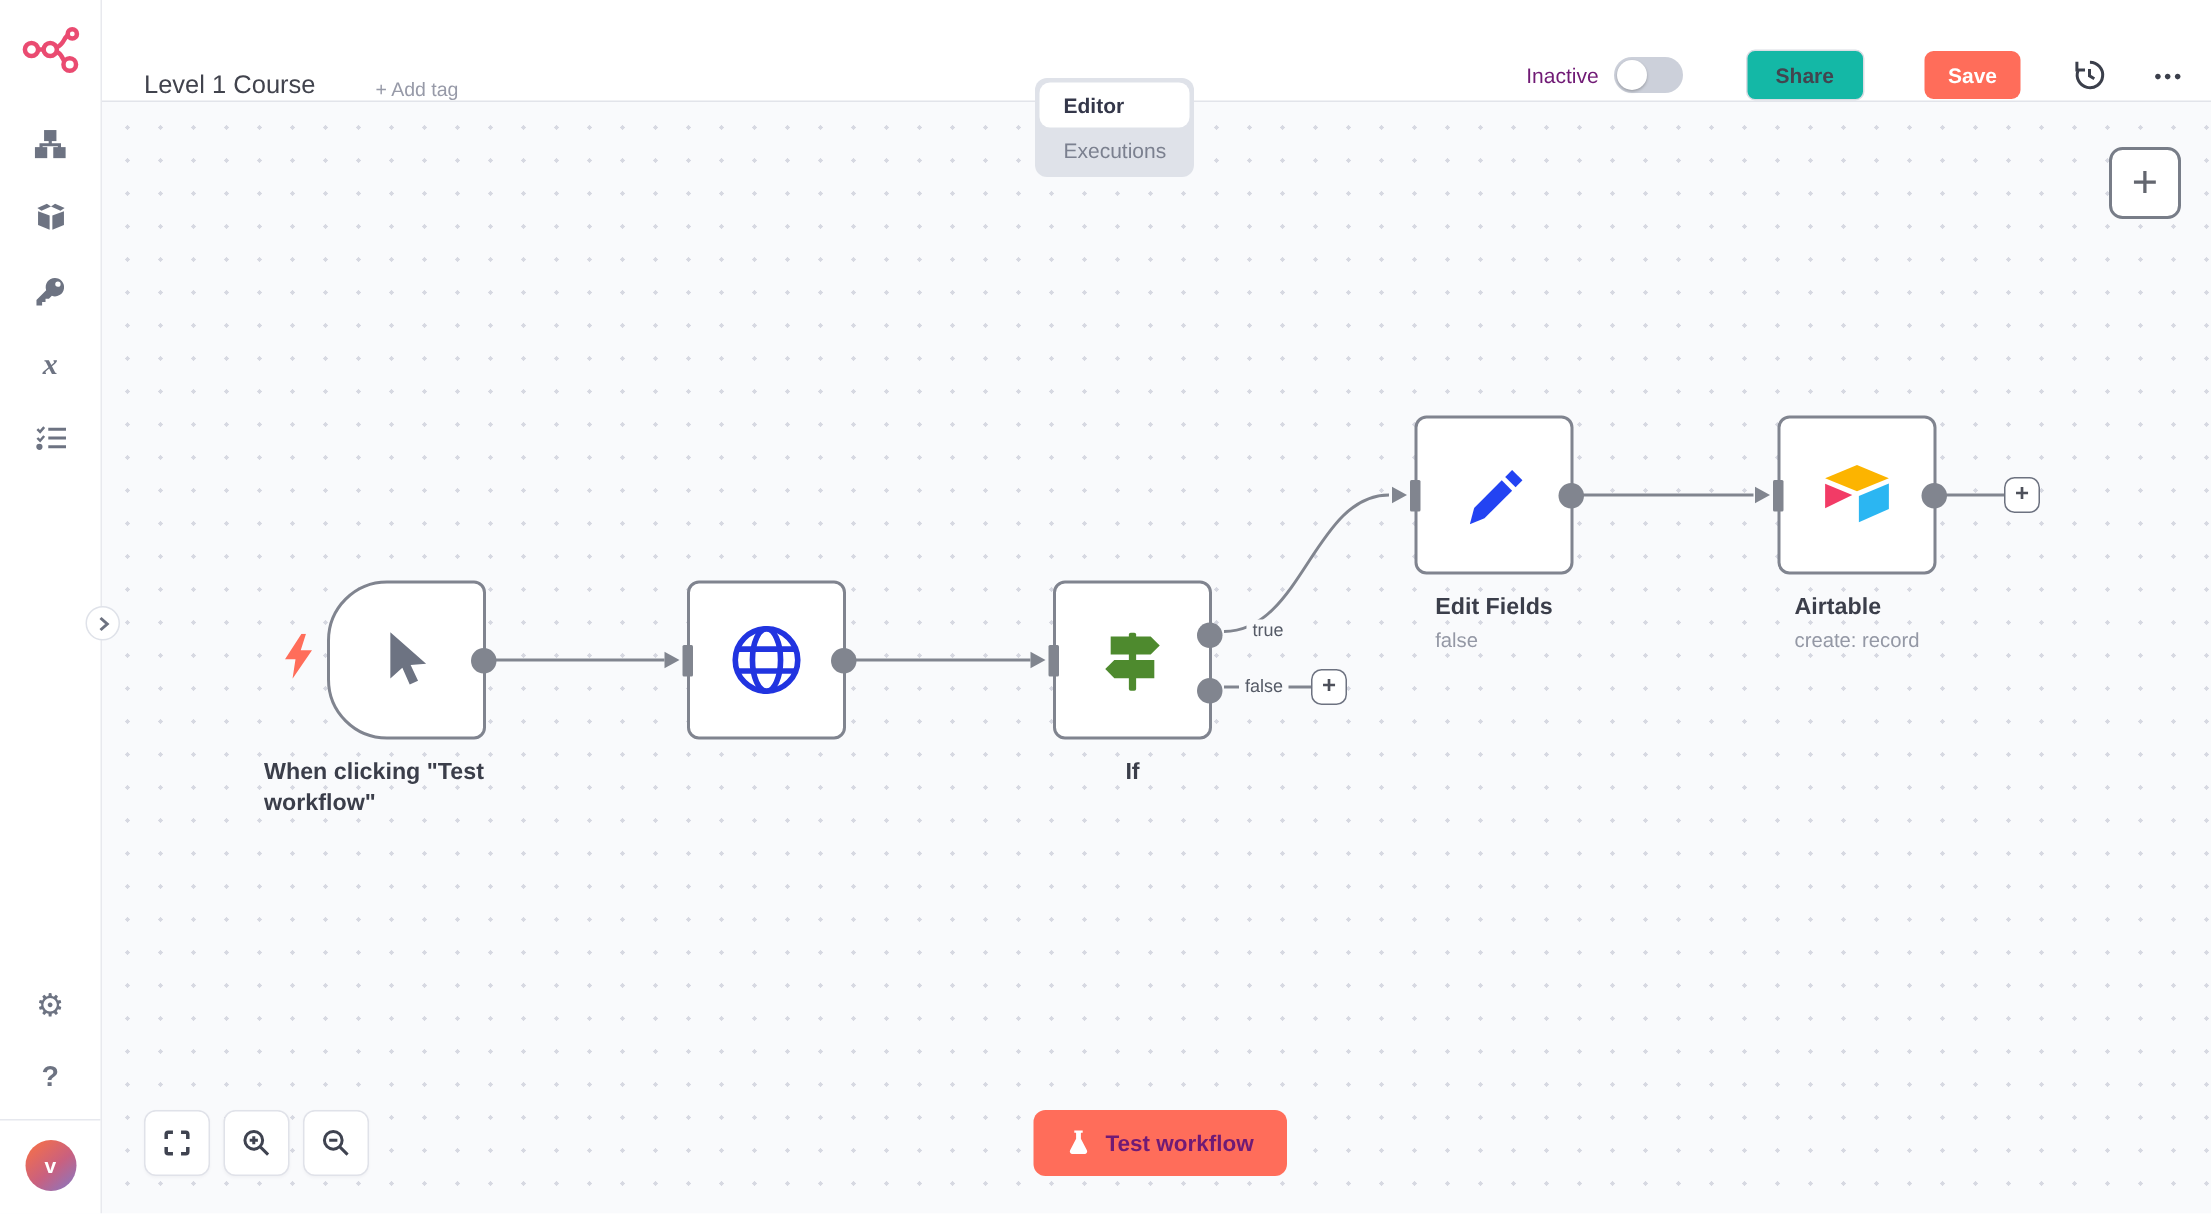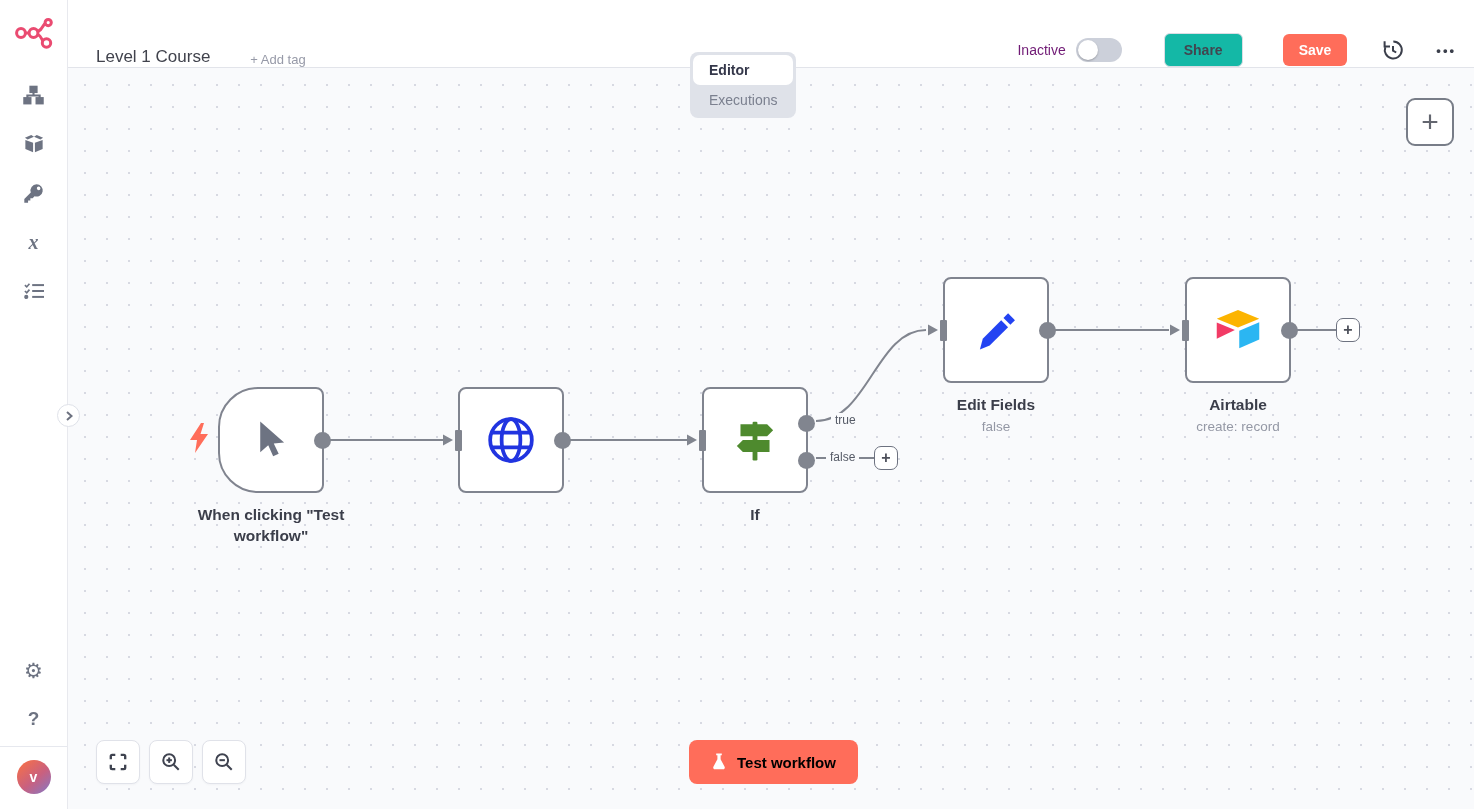--- a/index.html
+++ b/index.html
@@ -65,41 +65,41 @@
     display:flex; align-items:center; justify-content:center; position:relative; }
   .node-box.trigger { border-radius:40px 8px 8px 40px; }
   .out-dot { position:absolute; right:-9px; top:50%; margin-top:-8.5px; width:17px; height:17px;
     border-radius:50%; background:#81858f; cursor:crosshair; }
   .out-dot.pos-a { top:34px; margin-top:-8.5px; }
   .out-dot.pos-b { top:71px; margin-top:-8.5px; }
   .in-bar { position:absolute; left:-5px; top:50%; margin-top:-10.5px; width:7px; height:21px;
     background:#81858f; border-radius:1px; }
   .bolt { position:absolute; left:-30px; top:50%; transform:translateY(-50%); }
   .node-label { position:absolute; top:118px; left:53px; transform:translateX(-50%);
-    width:max-content; max-width:190px; text-align:center; }
+    width:max-content; max-width:190px; text-align:left; }
   .node-name { font-size:15.5px; font-weight:700; color:#3b3e4a; line-height:1.35; }
   .node-sub { font-size:13.5px; color:#9498a5; margin-top:3px; white-space:nowrap; }
 
   .branch-label { position:absolute; font-size:12px; color:#555a66; background:#f9fafc;
     padding:0 4px; z-index:12; }
 
   .add-node-btn { position:absolute; width:24px; height:24px; background:#fff;
     border:1.6px solid #6d7280; border-radius:7px; color:#4d505a; display:flex; align-items:center;
     justify-content:center; font-size:16px; font-weight:600; cursor:pointer; z-index:12; line-height:1; }
   .big-plus { position:absolute; left:1338px; top:30px; width:48px; height:48px; background:#fff;
     border:2px solid #787d88; border-radius:9px; color:#63666f; display:flex; align-items:center;
     justify-content:center; font-size:30px; font-weight:400; cursor:pointer; line-height:1; }
 
   .zoom-controls { position:absolute; left:28px; top:672px; display:flex; gap:9px; }
   .ctl-btn { width:44px; height:44px; background:#fff; border:1px solid #e0e2e9; border-radius:8px;
     display:flex; align-items:center; justify-content:center; cursor:pointer; color:#3f4350;
     box-shadow:0 1px 2px rgba(60,60,80,.04); }
 
   .test-btn { position:absolute; left:621px; top:672px; height:44px; padding:0 22px;
-    background:#ff6d5a; border:none; border-radius:8px; color:#000000; font-size:15px; font-weight:700;
+    background:#ff6d5a; border:none; border-radius:8px; color:#701a75; font-size:15px; font-weight:700;
     display:flex; align-items:center; gap:10px; cursor:pointer; font-family:"Liberation Sans", sans-serif; }
 
   .collapse-btn { position:absolute; left:57px; top:404px; width:23px; height:23px; border-radius:50%;
     background:#fff; border:1px solid #dfe2e9; z-index:50; display:flex; align-items:center;
     justify-content:center; color:#6d7280; cursor:pointer; }
 </style>
 </head>
 <body>
 
 <div class="sidebar">

